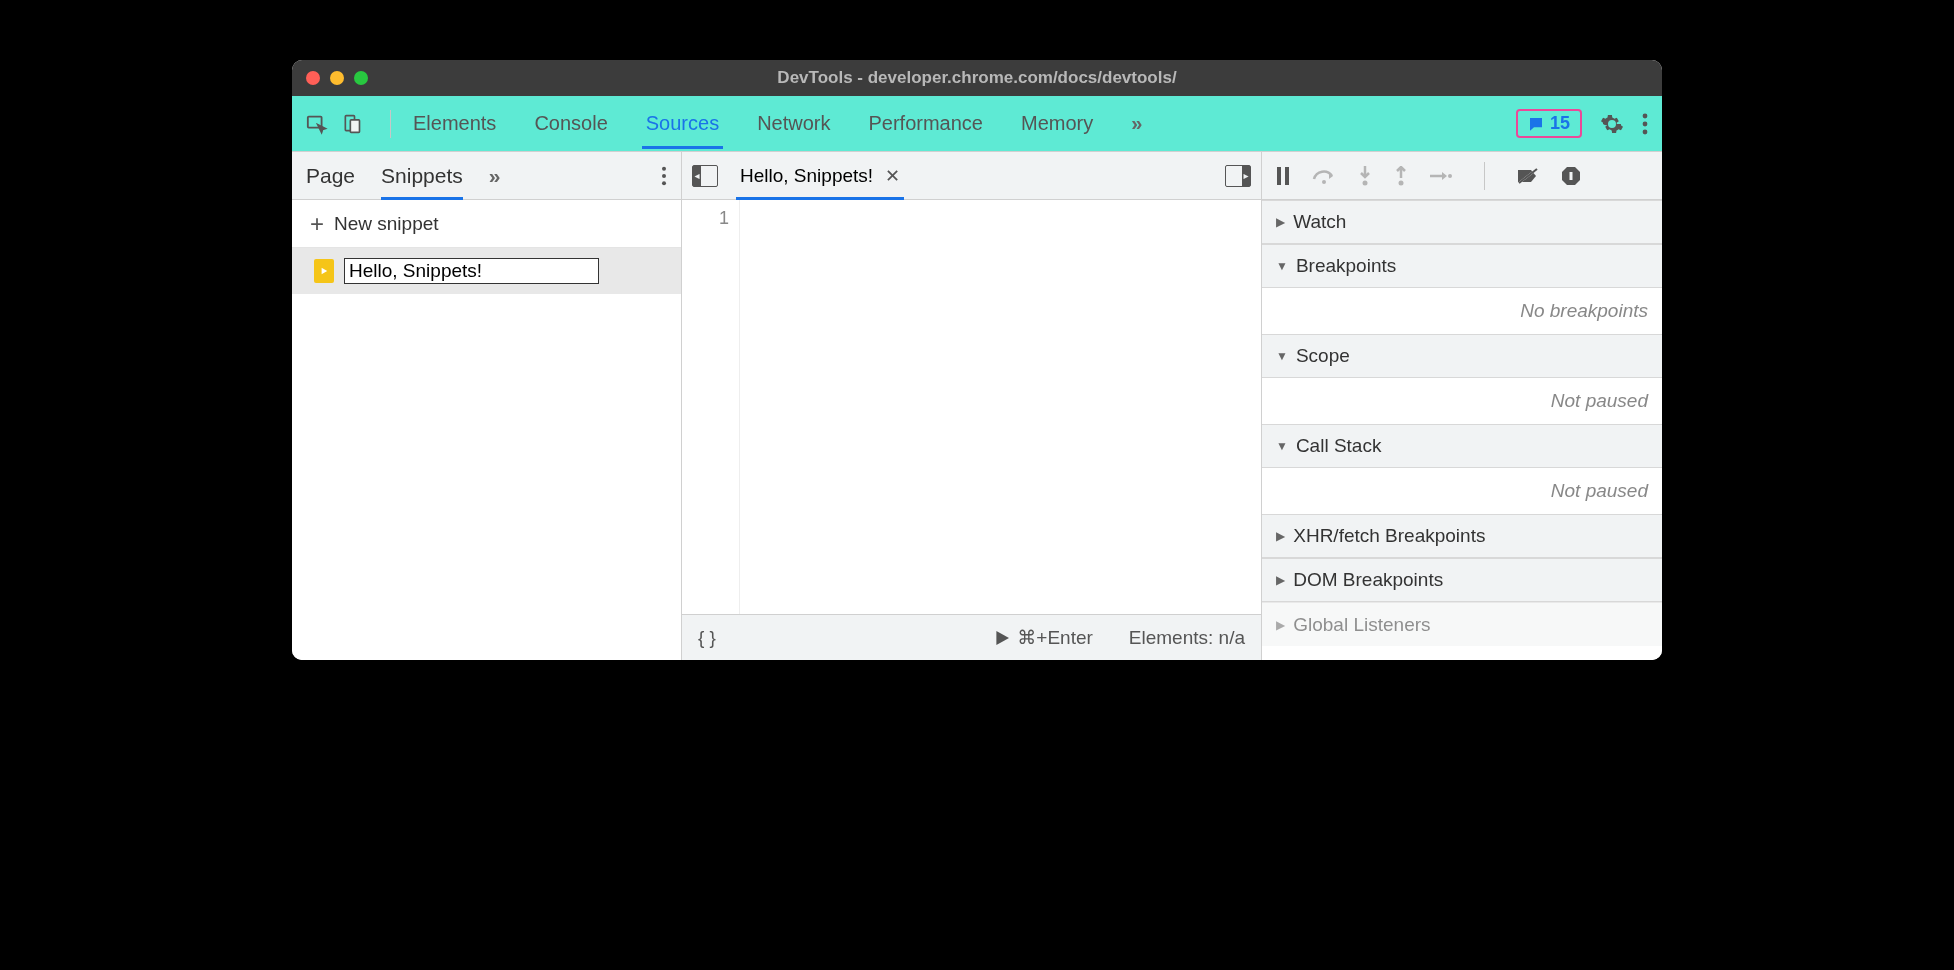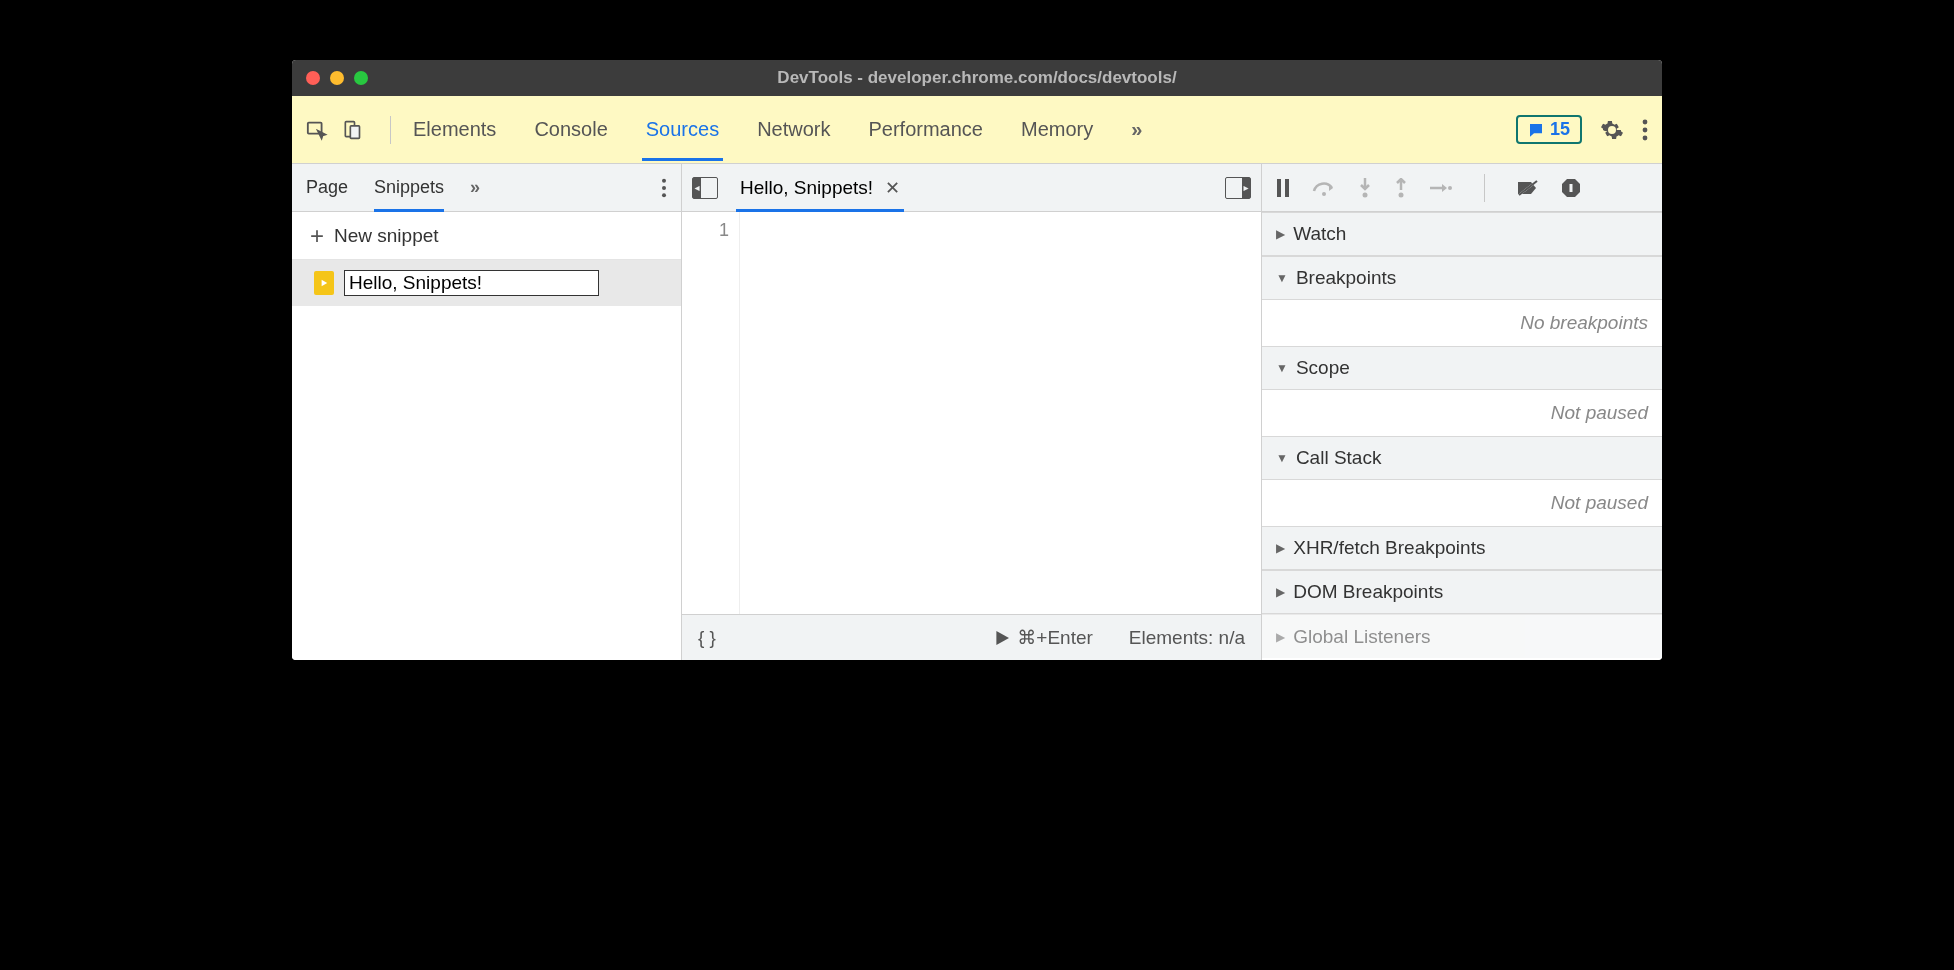--- a/index.html
+++ b/index.html
@@ -10,21 +10,21 @@
   font-family: -apple-system, "Helvetica Neue", Arial, sans-serif;
   display: flex;
   align-items: flex-start;
   justify-content: center;
 }
 .window {
   margin-top: 60px;
   width: 1370px;
   height: 600px;
   background: #fff;
-  border-radius: 4px;
+  border-radius: 10px;
   overflow: hidden;
   box-shadow: 0 20px 60px rgba(0,0,0,0.5);
   display: flex;
   flex-direction: column;
 }
 .titlebar {
   height: 36px;
   background: #3c3c3c;
   display: flex;
   align-items: center;
@@ -38,39 +38,39 @@
 .dot.green { background: #28c840; }
 .title-text {
   position: absolute;
   left: 50%;
   transform: translateX(-50%);
   color: #b8b8b8;
   font-size: 17px;
   font-weight: 600;
 }
 .toolbar {
-  height: 68px;
-  background: #fef9c3;
+  height: 56px;
+  background: #5eead4;
   border-bottom: 1px solid #d0d0d0;
   display: flex;
   align-items: center;
   padding: 3px 14px;
   font-size: 20px;
   color: #333;
 }
 .toolbar .left-icons { display: flex; align-items: center; gap: 14px; padding-right: 18px; }
 .vsep { width: 1px; height: 28px; background: #c7c7c7; margin: 0 10px; }
 .tabs { display: flex; gap: 30px; margin-left: 8px; align-items: center; height: 100%; }
 .tab-item { color: #555; cursor: pointer; padding: 0 4px; height: 100%; display: flex; align-items: center; }
 .tab-item.active { color: #1a73e8; position: relative; }
 .tab-item.active::after { content: ""; position: absolute; bottom: -1px; left: 0; right: 0; height: 3px; background: #1a73e8; }
 .tab-more { color: #666; font-weight: bold; margin-left: 4px; cursor: pointer; }
 .toolbar .right { margin-left: auto; display: flex; align-items: center; gap: 18px; }
 .msg-pill {
-  border: 2px solid #0f766e;
+  border: 2px solid #ec4899;
   border-radius: 4px;
   color: #1a73e8;
   padding: 2px 10px;
   display: flex;
   align-items: center;
   gap: 6px;
   font-size: 18px;
   font-weight: 600;
 }
 .icon-btn { color: #555; cursor: pointer; display: flex; align-items: center; }
@@ -89,21 +89,21 @@
   flex-direction: column;
   background: #fff;
 }
 .nav-tabs {
   height: 48px;
   background: #f1f3f4;
   border-bottom: 1px solid #d0d0d0;
   display: flex;
   align-items: center;
   padding: 0 14px;
-  font-size: 18px;
+  font-size: 21px;
 }
 .nav-tab { margin-right: 26px; color: #333; cursor: pointer; height: 100%; display: flex; align-items: center; position: relative; }
 .nav-tab.active::after { content: ""; position: absolute; bottom: -1px; left: 0; right: 0; height: 3px; background: #1a73e8; }
 .nav-more { color: #666; font-weight: bold; cursor: pointer; margin-right: auto; }
 .nav-kebab { margin-left: auto; color: #555; cursor: pointer; font-size: 22px; }
 .new-snippet-row {
   height: 48px;
   display: flex;
   align-items: center;
   padding: 0 18px;

